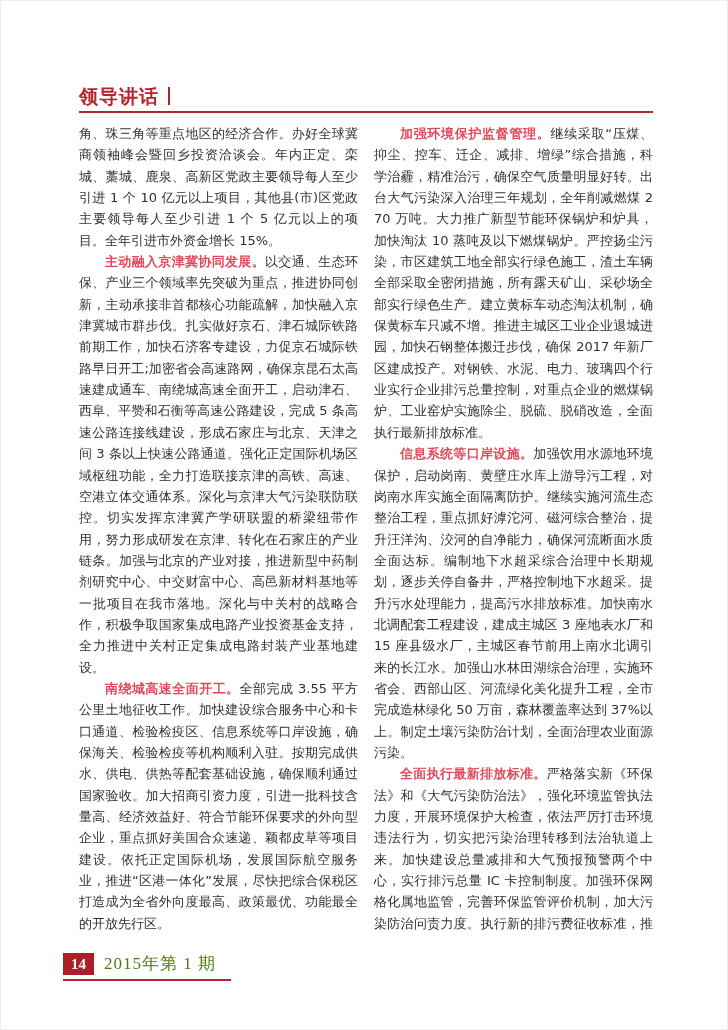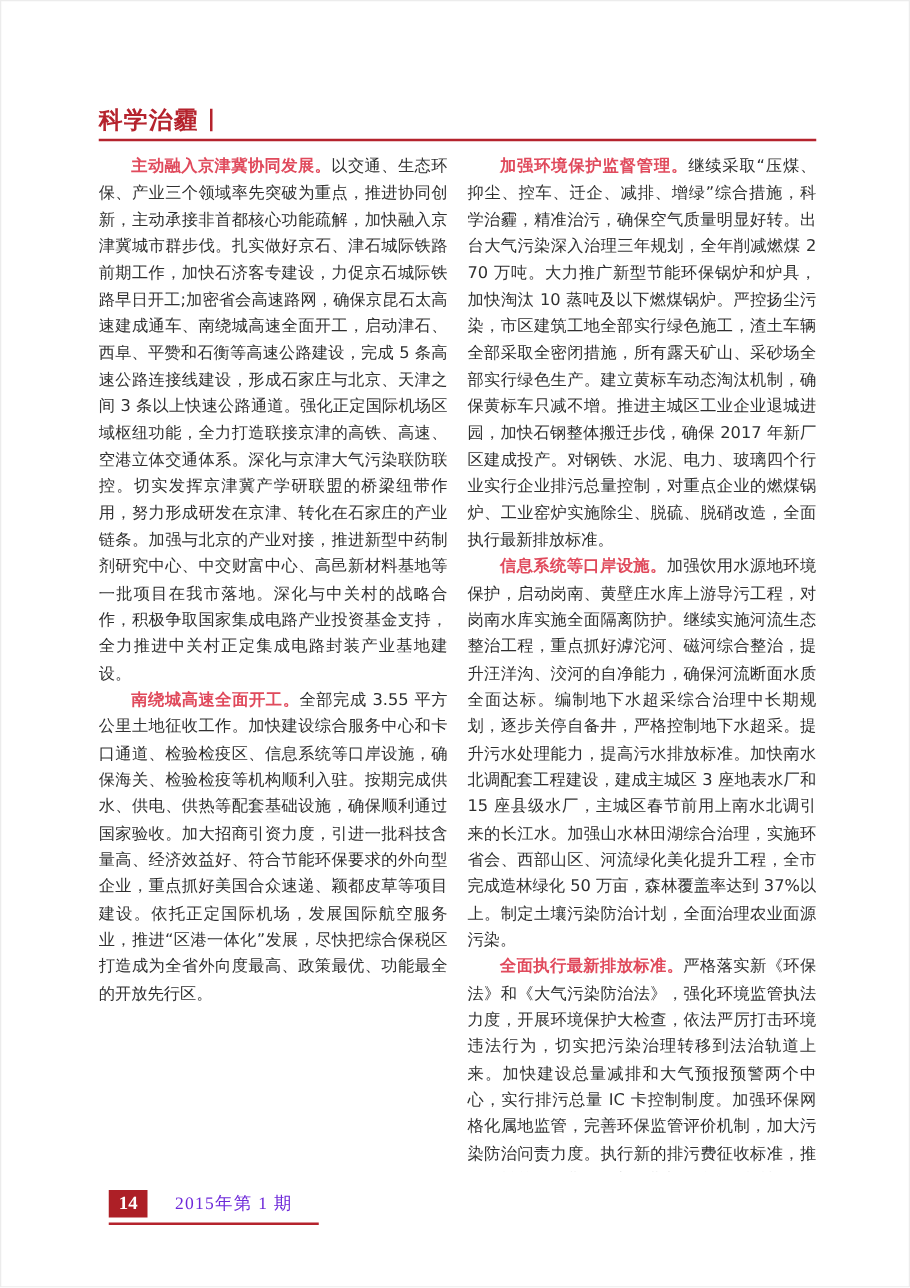--- a/index.html
+++ b/index.html
@@ -38,48 +38,49 @@
   }
   .col { width:279px; flex:none; }
   .col p {
     font-size:13px; line-height:21.35px; color:#303030;
     text-align:justify; text-justify:inter-ideograph;
     word-break:break-all; text-indent:2em;
   }
   .col p.cont { text-indent:0; }
   .lead { color:#e04a5c; font-weight:bold; }
   .footer {
-    position:absolute; top:951px; left:86px; width:168px;
-    display:flex; align-items:center; gap:22px;
+    position:absolute; top:951px; left:62px; width:168px;
+    display:flex; align-items:center; gap:10px;
     border-bottom:2px solid #b5232d; padding-bottom:4px;text-align:center;
   }
   .pagenum {
     background:#ad1f26; color:#ffffff; font-weight:bold;
     font-size:15px; line-height:20px; padding:1px 8px;
     font-family:"Liberation Serif", serif;
   }
   .issue {
-    color:#6d28d9; font-size:14px; letter-spacing:1px;
+    color:#4d7c0f; font-size:17px; letter-spacing:1px;
     font-family:"Liberation Serif", serif;
   }
 </style>
 </head>
 <body>
 
 <div class="page">
 
   <div class="header">
-    <span class="title-cn">科学治霾</span>
+    <span class="title-cn">领导讲话</span>
     <span class="header-divider"></span>
   </div>
   <div class="header-rule"></div>
 
   <div class="columns">
 
     <div class="col">
+      <p class="cont"><span>角、珠三角等重点地区的经济合作。办好全球冀商领袖峰会暨回乡投资洽谈会。年内正定、栾城、藁城、鹿泉、高新区党政主要领导每人至少引进 1 个 10 亿元以上项目，其他县(市)区党政主要领导每人至少引进 1 个 5 亿元以上的项目。全年引进市外资金增长 15%。</span></p>
       <p><span class="lead">主动融入京津冀协同发展。</span><span>以交通、生态环保、产业三个领域率先突破为重点，推进协同创新，主动承接非首都核心功能疏解，加快融入京津冀城市群步伐。扎实做好京石、津石城际铁路前期工作，加快石济客专建设，力促京石城际铁路早日开工;加密省会高速路网，确保京昆石太高速建成通车、南绕城高速全面开工，启动津石、西阜、平赞和石衡等高速公路建设，完成 5 条高速公路连接线建设，形成石家庄与北京、天津之间 3 条以上快速公路通道。强化正定国际机场区域枢纽功能，全力打造联接京津的高铁、高速、空港立体交通体系。深化与京津大气污染联防联控。切实发挥京津冀产学研联盟的桥梁纽带作用，努力形成研发在京津、转化在石家庄的产业链条。加强与北京的产业对接，推进新型中药制剂研究中心、中交财富中心、高邑新材料基地等一批项目在我市落地。深化与中关村的战略合作，积极争取国家集成电路产业投资基金支持，全力推进中关村正定集成电路封装产业基地建设。</span></p>
       <p><span class="lead">南绕城高速全面开工。</span><span>全部完成 3.55 平方公里土地征收工作。加快建设综合服务中心和卡口通道、检验检疫区、信息系统等口岸设施，确保海关、检验检疫等机构顺利入驻。按期完成供水、供电、供热等配套基础设施，确保顺利通过国家验收。加大招商引资力度，引进一批科技含量高、经济效益好、符合节能环保要求的外向型企业，重点抓好美国合众速递、颖都皮草等项目建设。依托正定国际机场，发展国际航空服务业，推进“区港一体化”发展，尽快把综合保税区打造成为全省外向度最高、政策最优、功能最全的开放先行区。</span></p>
       <p></p>
     </div>
 
     <div class="col">
       <p><span class="lead">加强环境保护监督管理。</span><span>继续采取“压煤、抑尘、控车、迁企、减排、增绿”综合措施，科学治霾，精准治污，确保空气质量明显好转。出台大气污染深入治理三年规划，全年削减燃煤 270 万吨。大力推广新型节能环保锅炉和炉具，加快淘汰 10 蒸吨及以下燃煤锅炉。严控扬尘污染，市区建筑工地全部实行绿色施工，渣土车辆全部采取全密闭措施，所有露天矿山、采砂场全部实行绿色生产。建立黄标车动态淘汰机制，确保黄标车只减不增。推进主城区工业企业退城进园，加快石钢整体搬迁步伐，确保 2017 年新厂区建成投产。对钢铁、水泥、电力、玻璃四个行业实行企业排污总量控制，对重点企业的燃煤锅炉、工业窑炉实施除尘、脱硫、脱硝改造，全面执行最新排放标准。</span></p>
       <p><span class="lead">信息系统等口岸设施。</span><span>加强饮用水源地环境保护，启动岗南、黄壁庄水库上游导污工程，对岗南水库实施全面隔离防护。继续实施河流生态整治工程，重点抓好滹沱河、磁河综合整治，提升汪洋沟、洨河的自净能力，确保河流断面水质全面达标。编制地下水超采综合治理中长期规划，逐步关停自备井，严格控制地下水超采。提升污水处理能力，提高污水排放标准。加快南水北调配套工程建设，建成主城区 3 座地表水厂和 15 座县级水厂，主城区春节前用上南水北调引来的长江水。加强山水林田湖综合治理，实施环省会、西部山区、河流绿化美化提升工程，全市完成造林绿化 50 万亩，森林覆盖率达到 37%以上。制定土壤污染防治计划，全面治理农业面源污染。</span></p>
       <p><span class="lead">全面执行最新排放标准。</span><span>严格落实新《环保法》和《大气污染防治法》，强化环境监管执法力度，开展环境保护大检查，依法严厉打击环境违法行为，切实把污染治理转移到法治轨道上来。加快建设总量减排和大气预报预警两个中心，实行排污总量 IC 卡控制制度。加强环保网格化属地监管，完善环保监管评价机制，加大污染防治问责力度。执行新的排污费征收标准，推行阶梯差别收费，提高企业主动治污积极性。</span></p>
 

